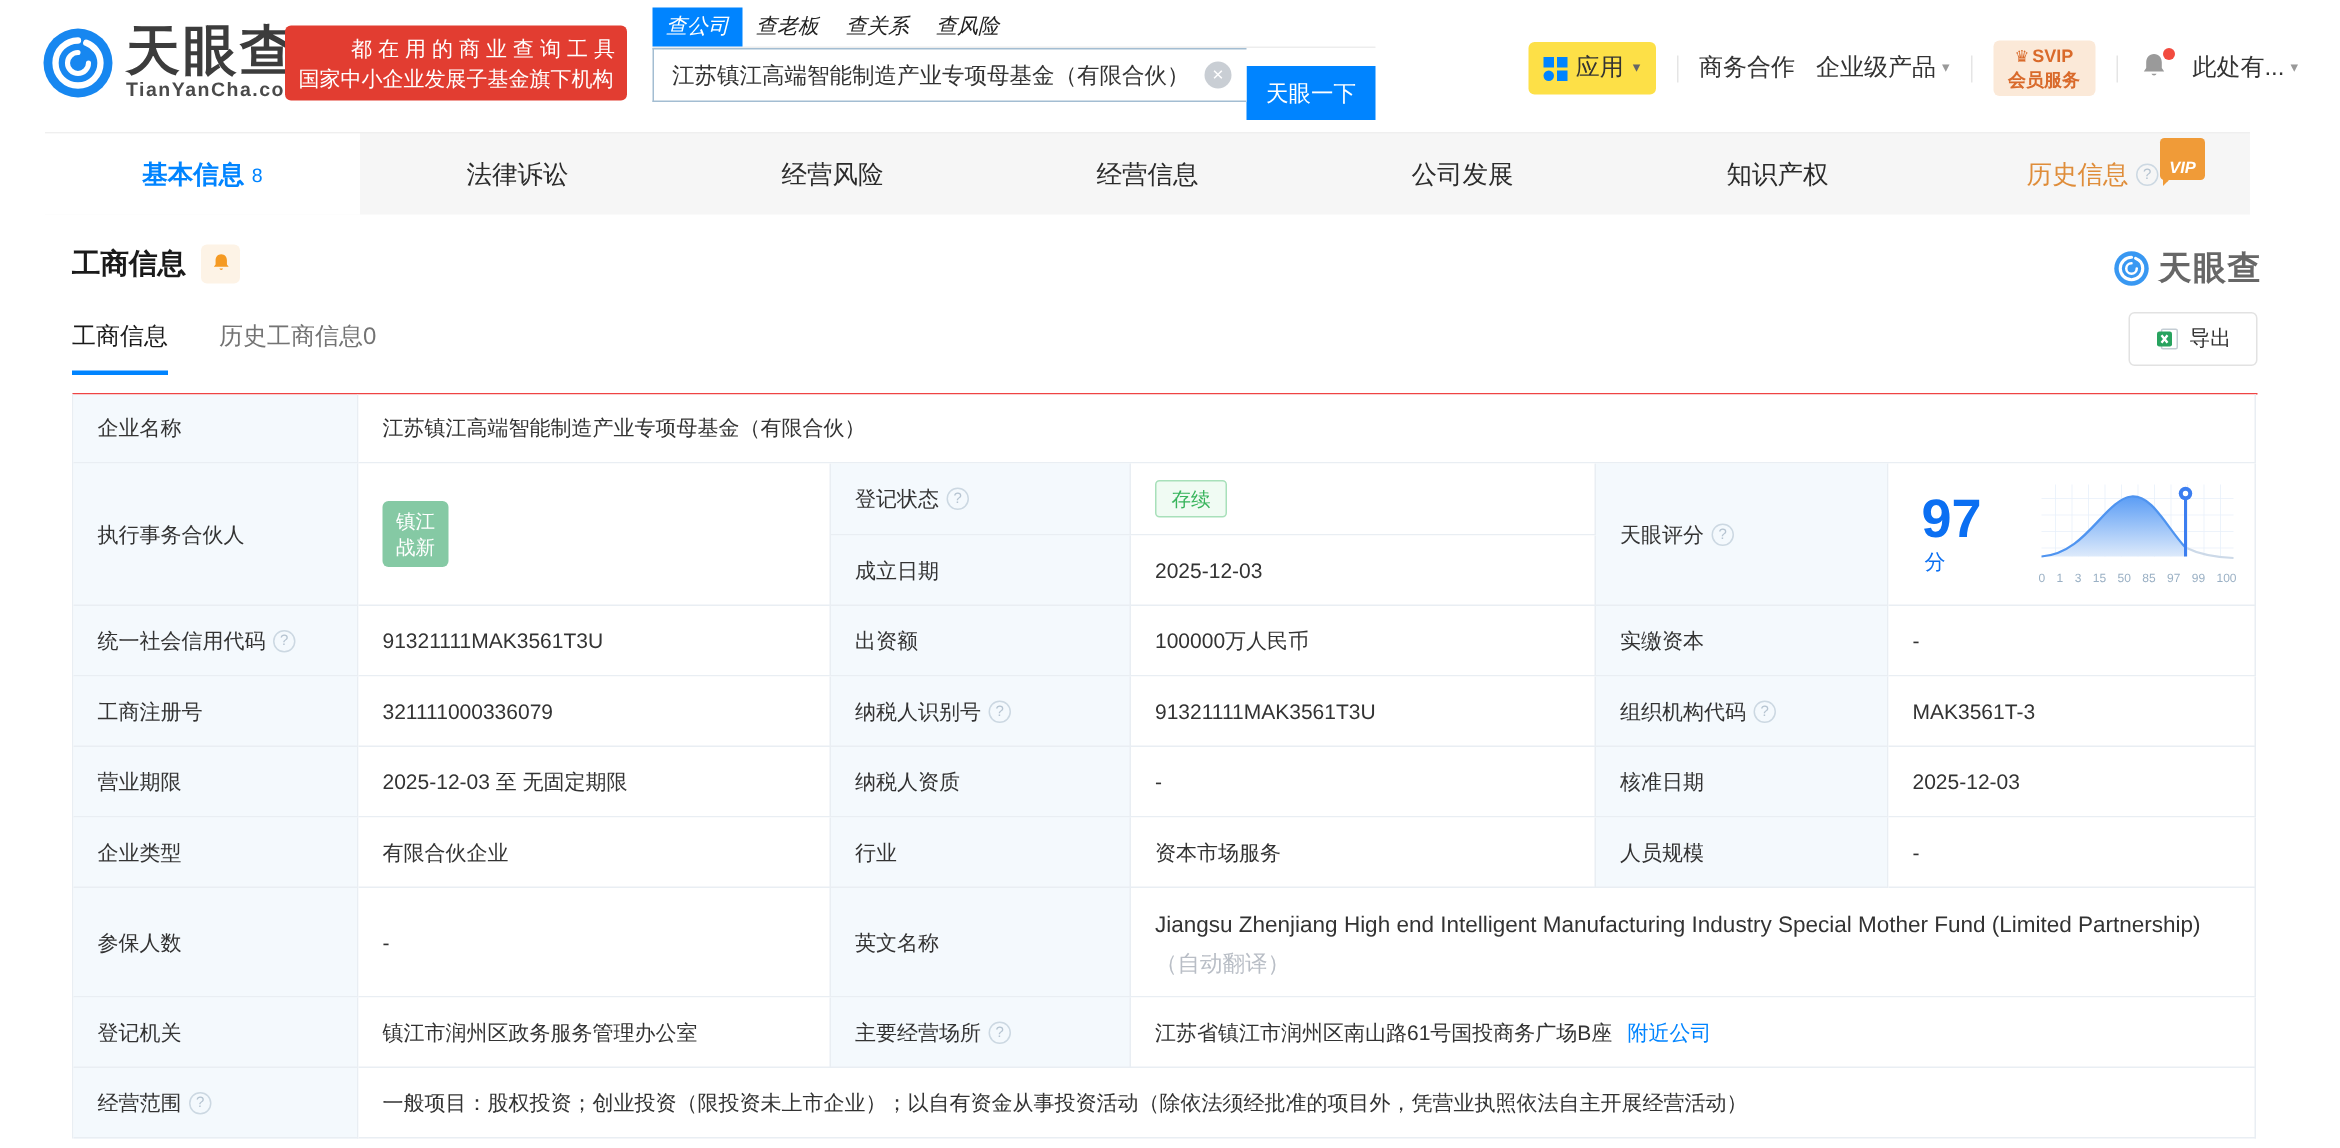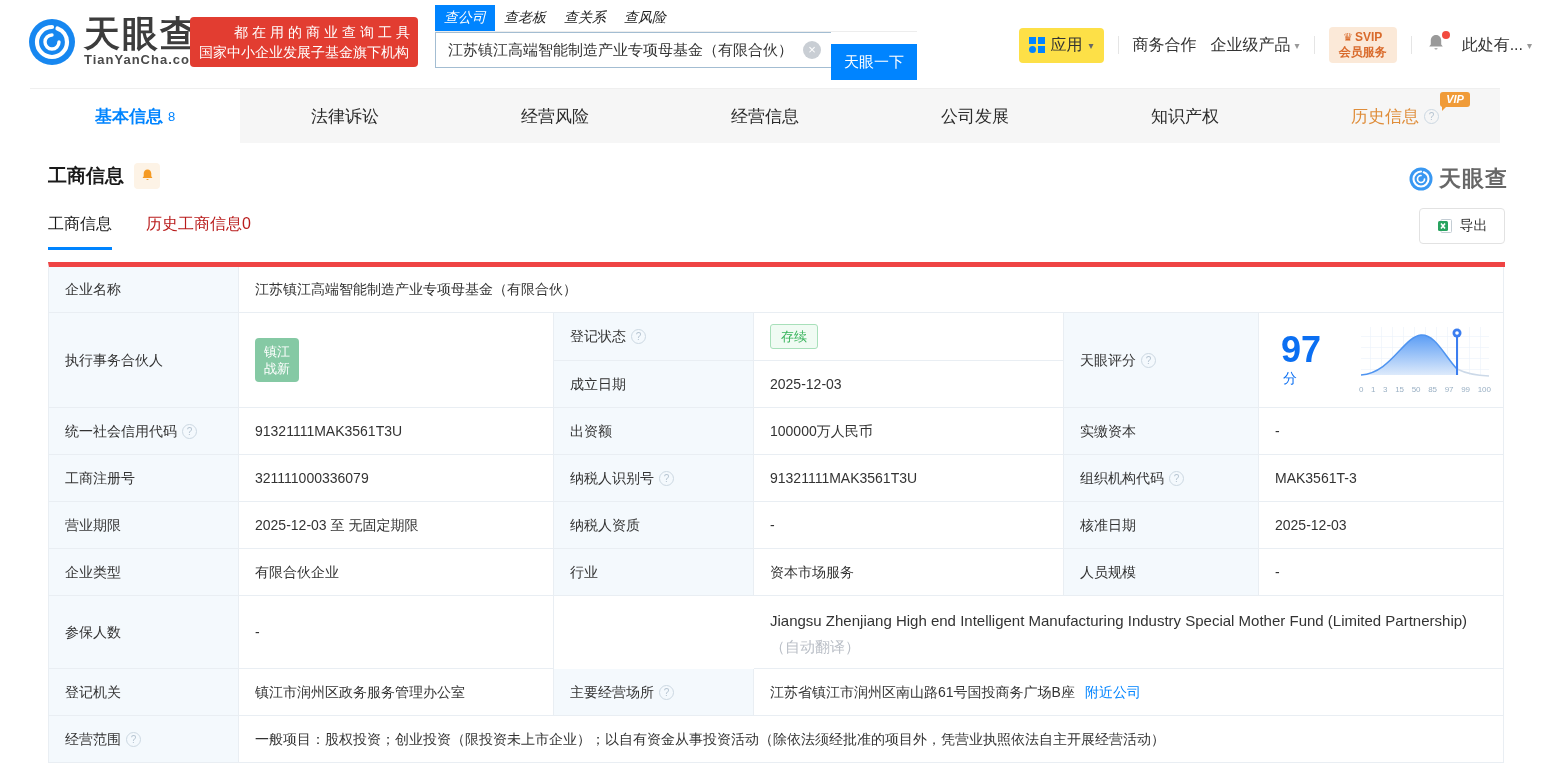--- a/index.html
+++ b/index.html
@@ -49,46 +49,46 @@
 
   
   .mtabs { position:absolute; top:88px; left:30px; width:1470px; height:55px; display:flex;
     background:#f6f6f6; border-top:1px solid #efefef; }
   .mtab { flex:1; display:flex; align-items:center; justify-content:center; font-size:17px;
     color:#2b2b2b; cursor:pointer; position:relative; }
   .mtab.on { background:#fff; color:#0084ff; font-weight:bold; }
   .mtab .cnt { font-size:13px; color:#0084ff; margin-left:5px; font-weight:normal; }
   .mtab.hist { color:#df8d3a; }
   .viptag { position:absolute; top:3px; margin-left:120px; background:#f09b38; color:#fff;
-    font-size:11px; font-weight:bold; font-style:italic; padding:1px 6px 2px; border-radius:3px; }
+    font-size:11px; font-weight:bold; font-style:italic; padding:14px 6px 2px; border-radius:3px; }
   .viptag:after { content:""; position:absolute; left:2px; bottom:-4px; border:3px solid transparent;
     border-top-color:#f09b38; border-left-color:#f09b38; }
   .qmark { display:inline-block; width:15px; height:15px; border:1px solid #ccd8e2; border-radius:50%;
     color:#b6c4d1; font-size:10px; line-height:14px; text-align:center; margin-left:5px; flex:none; }
 
   
   .sect-title { position:absolute; left:48px; top:163px; display:flex; align-items:center; gap:10px; }
   .sect-title h2 { font-size:19px; color:#1a1a1a; }
   .bellchip { width:26px; height:26px; background:#fdf3e6; border-radius:4px; display:flex;
     align-items:center; justify-content:center; cursor:pointer; }
   .wmark { position:absolute; right:52px; top:164px; display:flex; align-items:center; gap:6px; opacity:.85; }
   .wmark span { font-size:22px; font-weight:bold; color:#4d4d4d; letter-spacing:1px; }
 
   .subtabs { position:absolute; left:48px; top:214px; display:flex; gap:34px; }
-  .subtab { font-size:16px; color:#b91c1c; padding-bottom:12px; cursor:pointer; }
+  .subtab { font-size:16px; color:#737373; padding-bottom:12px; cursor:pointer; }
   .subtab.on { color:#1a1a1a; border-bottom:3px solid #0084ff; }
   .export { position:absolute; right:55px; top:208px; width:86px; height:36px; background:#fff;
     border:1px solid #e2e2e2; border-radius:4px; display:flex; align-items:center;
     justify-content:center; gap:7px; font-size:14px; color:#333; cursor:pointer; }
 
   
   .tbl { position:absolute; left:48px; top:262px; width:1457px; display:grid;
     grid-template-columns:190px 315px 200px 310px 195px 245px;
     grid-template-rows:46px 48px 47px 47px 47px 47px 47px 73px 47px 47px;
-    border-top:5px solid #ef4444; border-left:1px solid #e9eef3; font-size:14px; }
+    border-top:1px solid #ef4444; border-left:1px solid #e9eef3; font-size:14px; }
   .c { border-right:1px solid #e9eef3; border-bottom:1px solid #e9eef3; display:flex;
     align-items:center; padding:0 12px 0 16px; background:#fff; line-height:1.5; }
   .lbl { background:#f4f9fd; }
   .avatar { width:44px; height:44px; border-radius:4px; background:#85c9a4; color:#fff; font-size:13px;
     display:flex; flex-direction:column; align-items:center; justify-content:center; line-height:17px;
     flex:none; margin-right:10px; cursor:pointer; }
   .plines { display:flex; flex-direction:column; gap:4px; }
   .alink { color:#0084ff; text-decoration:none; cursor:pointer; }
   .plines .cname { font-size:15px; }
   .badge-green { display:inline-block; border:1px solid #a8e0ba; background:#f0fbf3; color:#38b45c;
@@ -328,20 +328,21 @@
 
   <div class="c lbl" style="grid-row:7">企业类型</div>
   <div class="c" style="grid-row:7">有限合伙企业</div>
   <div class="c lbl" style="grid-row:7">行业</div>
   <div class="c" style="grid-row:7">资本市场服务</div>
   <div class="c lbl" style="grid-row:7">人员规模</div>
   <div class="c" style="grid-row:7">-</div>
 
   <div class="c lbl" style="grid-row:8">参保人数</div>
   <div class="c" style="grid-row:8">-</div>
+  <div class="c lbl" style="grid-row:8">英文名称</div>
   <div class="c eng" style="grid-row:8; grid-column:4/7">
     <span>Jiangsu Zhenjiang High end Intelligent Manufacturing Industry Special Mother Fund (Limited Partnership)</span>
     <span class="note">（自动翻译）</span>
   </div>
 
   <div class="c lbl" style="grid-row:9">登记机关</div>
   <div class="c" style="grid-row:9">镇江市润州区政务服务管理办公室</div>
   <div class="c lbl" style="grid-row:9">
     <span>主要经营场所</span>
     <span class="qmark">?</span>

